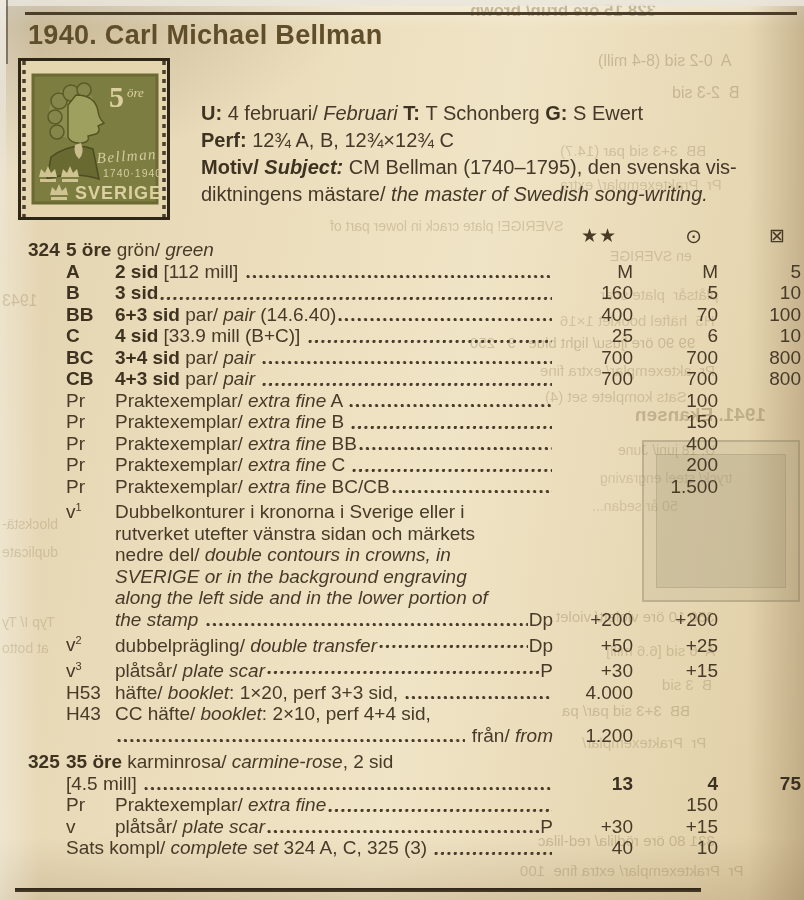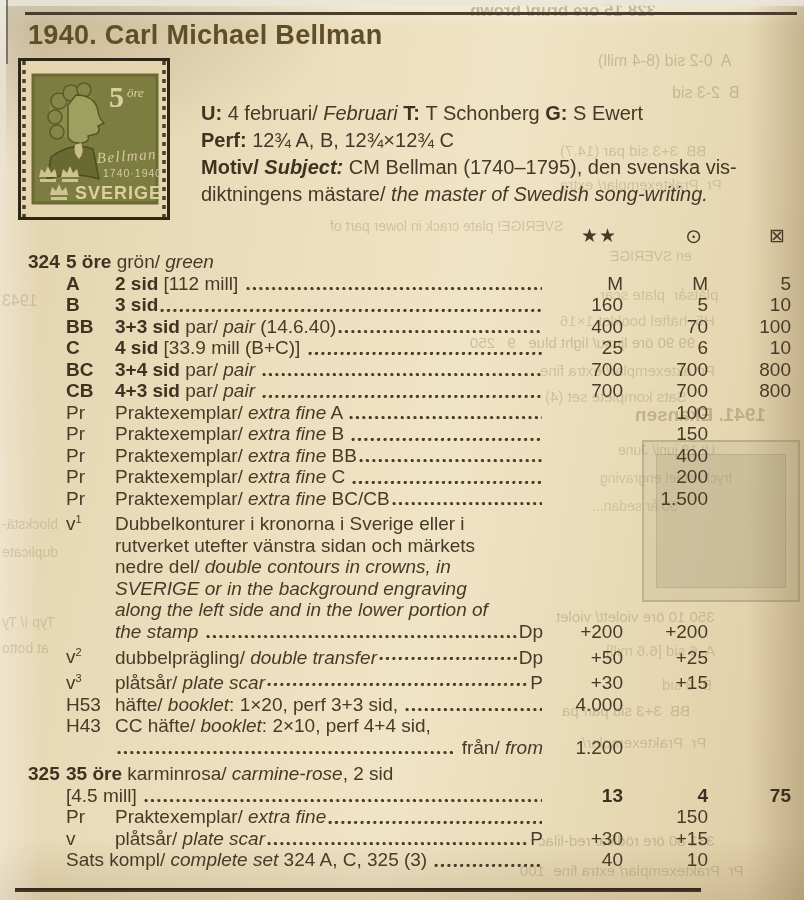--- a/index.html
+++ b/index.html
@@ -37,21 +37,21 @@
   .it { font-style:italic; }
 
   
   .symrow { position:absolute; top:224px; left:66px; right:19px; display:flex; height:22px; color:#473a26; }
   .symrow .fill { flex:1; }
   .c { flex:none; text-align:right; }
   .c1 { width:80px; } .c2 { width:85px; } .c3 { width:83px; }
   .sym-mint { font-size:19px; letter-spacing:1px; }
   .sym-used { font-size:20px; } .sym-cover { font-size:19px; }
 
-  .table { position:absolute; top:246px; left:0; width:804px; padding:0 13px 0 66px;
+  .table { position:absolute; top:234px; left:0; width:804px; padding:0 3px 0 66px;
     font-size:19px; line-height:21.5px; color:#473a28; }
   .row { display:flex; align-items:baseline; }
   .row.section { margin-top:5px; }
   .num { flex:none; width:38px; margin-left:-38px; font-weight:bold; color:#3e3221; }
   .lbl { flex:none; width:49px; white-space:pre; }
   .lbl.b { font-weight:bold; }
   .lbl sup { font-size:11px; }
   .desc { flex:none; white-space:pre; }
   .dots { flex:1; align-self:stretch; margin:0 1px;
     background-image:radial-gradient(circle at 3px 16px, #4a3c2a 1.4px, transparent 1.8px);
@@ -175,21 +175,21 @@
       <div class="row">
         <span class="lbl b">B</span>
         <span class="desc"><span class="b">3 sid</span></span>
         <span class="dots"></span>
         <span class="c c1">160</span>
         <span class="c c2">5</span>
         <span class="c c3">10</span>
       </div>
       <div class="row">
         <span class="lbl b">BB</span>
-        <span class="desc"><span class="b">3+3 sid</span><span> par/ </span><span class="it">pair</span><span> (14.6.40)</span></span>
+        <span class="desc"><span class="b">6+3 sid</span><span> par/ </span><span class="it">pair</span><span> (14.6.40)</span></span>
         <span class="dots"></span>
         <span class="c c1">400</span>
         <span class="c c2">70</span>
         <span class="c c3">100</span>
       </div>
       <div class="row">
         <span class="lbl b">C</span>
         <span class="desc"><span class="b">4 sid</span><span> [33.9 mill (B+C)] </span></span>
         <span class="dots"></span>
         <span class="c c1">25</span>

